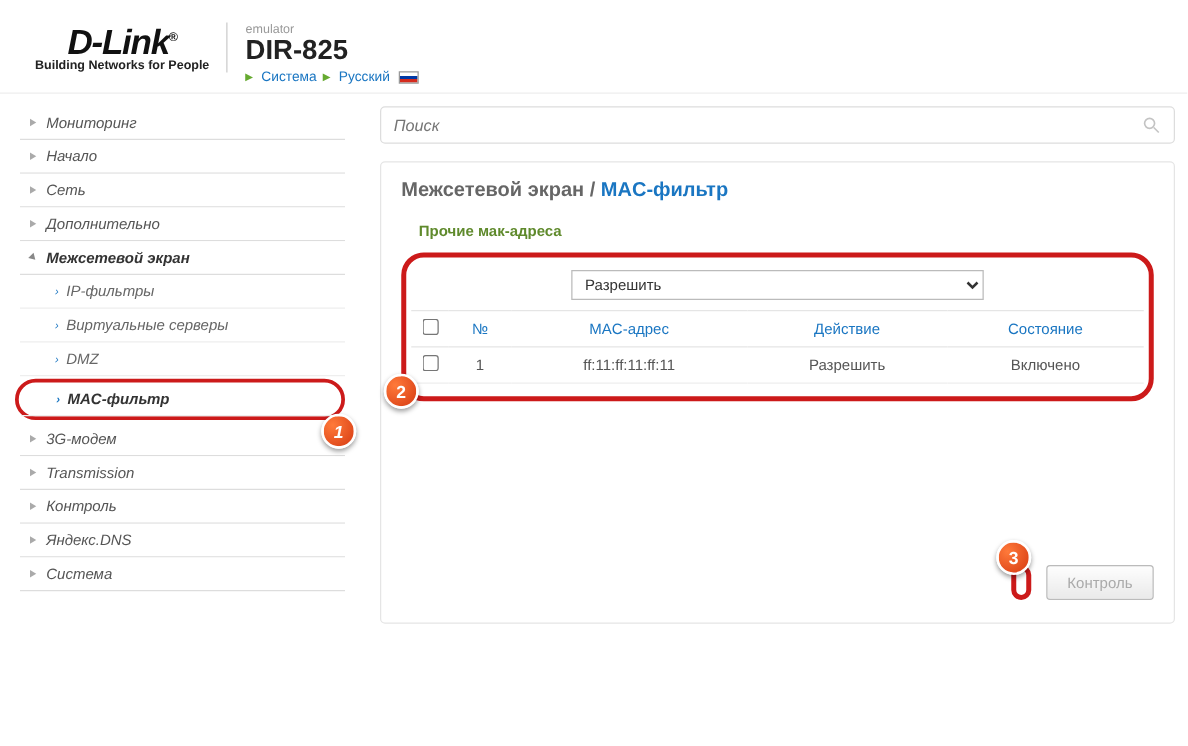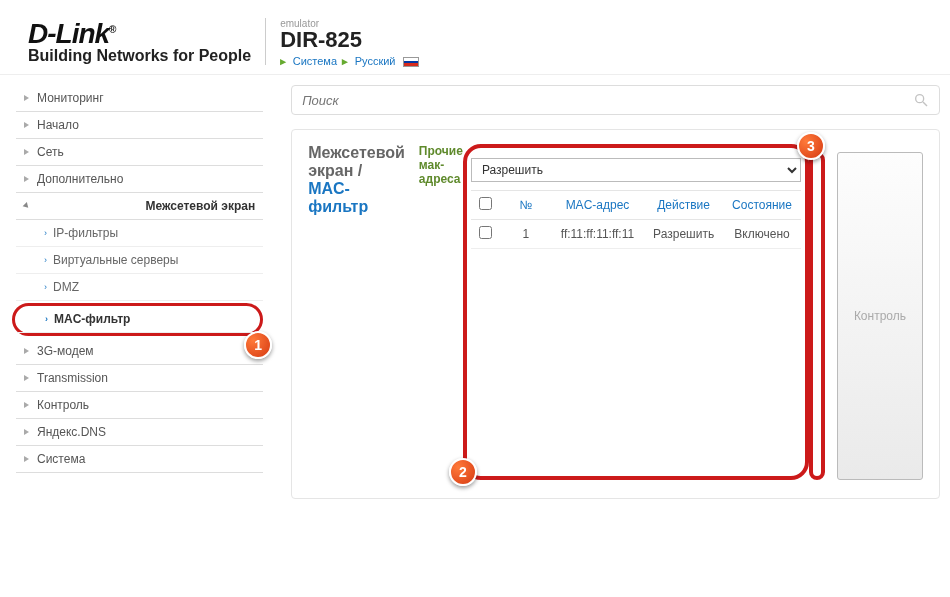--- a/index.html
+++ b/index.html
@@ -15,46 +15,46 @@
   
   .header {
     display: flex;
     align-items: flex-start;
     padding: 18px 0 6px 28px;
     border-bottom: 1px solid #eee;
   }
   .logo-block { padding-right: 14px; border-right: 1px solid #ccc; margin-right: 14px; }
   .logo-text {
     font-size: 28px; font-weight: 900; letter-spacing: -1px;
-    font-style: italic; color: #111;
+    font-style: italic; color: #111; text-align: center;
   }
   .logo-text sup { font-size: 10px; font-style: normal; vertical-align: super; }
-  .logo-sub { font-size: 16px; font-weight: bold; color: #222; margin-top: -3px; }
+  .logo-sub { font-size: 10px; font-weight: bold; color: #222; margin-top: -3px; }
   .model-block { }
   .emulator-label { font-size: 10px; color: #999; }
   .model-name { font-size: 22px; font-weight: bold; color: #222; margin-top: -2px;}
   .bc { margin-top: 2px; font-size: 11px; }
   .bc-arrow { color: #66aa30; font-weight: bold; margin: 0 4px 0 0; }
   .bc-link { color: #1a76c2; cursor: pointer; margin-right: 2px; }
   .flag {
     display: inline-block; width: 16px; height: 10px; vertical-align: middle;
     background: linear-gradient(to bottom, #fff 0 33%, #0039a6 33% 66%, #d52b1e 66% 100%);
     border: 1px solid #999; margin-left: 2px;
   }
   
   .layout { display: flex; padding: 10px 10px 0 16px; }
-  .sidebar { width: 260px; margin-right: 28px; }
+  .sidebar { width: 260px; margin-right: 28px; font-style: italic; }
   .sidebar-item {
     display: flex; align-items: center;
     border-bottom: 1px solid #ddd;
     padding: 6px 8px;
     color: #555; cursor: pointer;
     background: #fff;
   }
-  .sidebar-item.expanded { font-weight: bold; color: #333; justify-content: space-between; }
+  .sidebar-item.expanded { font-weight: bold; color: #333; }
   .sidebar-item .bullet {
     width: 0; height: 0;
     border-top: 3px solid transparent;
     border-bottom: 3px solid transparent;
     border-left: 5px solid #aaa;
     margin-right: 8px;
   }
   .sidebar-item.expanded .bullet { transform: rotate(45deg); border-left-color: #888; }
   .sidebar-sub {
     display: flex; align-items: center;
@@ -80,21 +80,21 @@
   .search input {
     border: none; outline: none; flex: 1;
     font-size: 13px; font-style: italic; color: #888;
     background: transparent;
   }
   .search .mag { width: 16px; height: 16px; opacity: .5; }
   .content {
     border: 1px solid #e5e5e5; border-radius: 4px;
     padding: 14px 16px 18px 16px;
     min-height: 370px;
-    display: flex; flex-direction: row;
+    display: flex; flex-direction: column;
     position: relative;
   }
   .page-title { font-size: 16px; font-weight: bold; margin-bottom: 16px; }
   .pt-gray { color: #666; }
   .pt-blue { color: #1a76c2; }
   .section-title {
     color: #5f8a2c; font-size: 12px; font-weight: bold;
     margin: 0 0 10px 14px;
   }
   .table-wrap {

